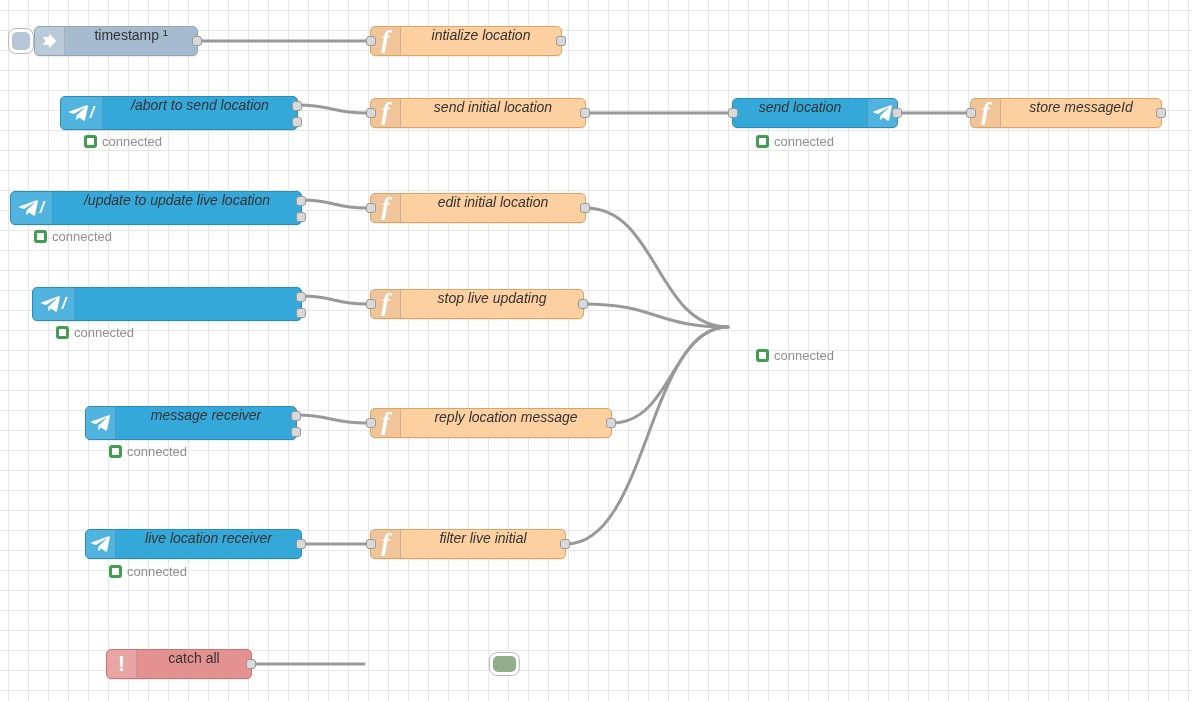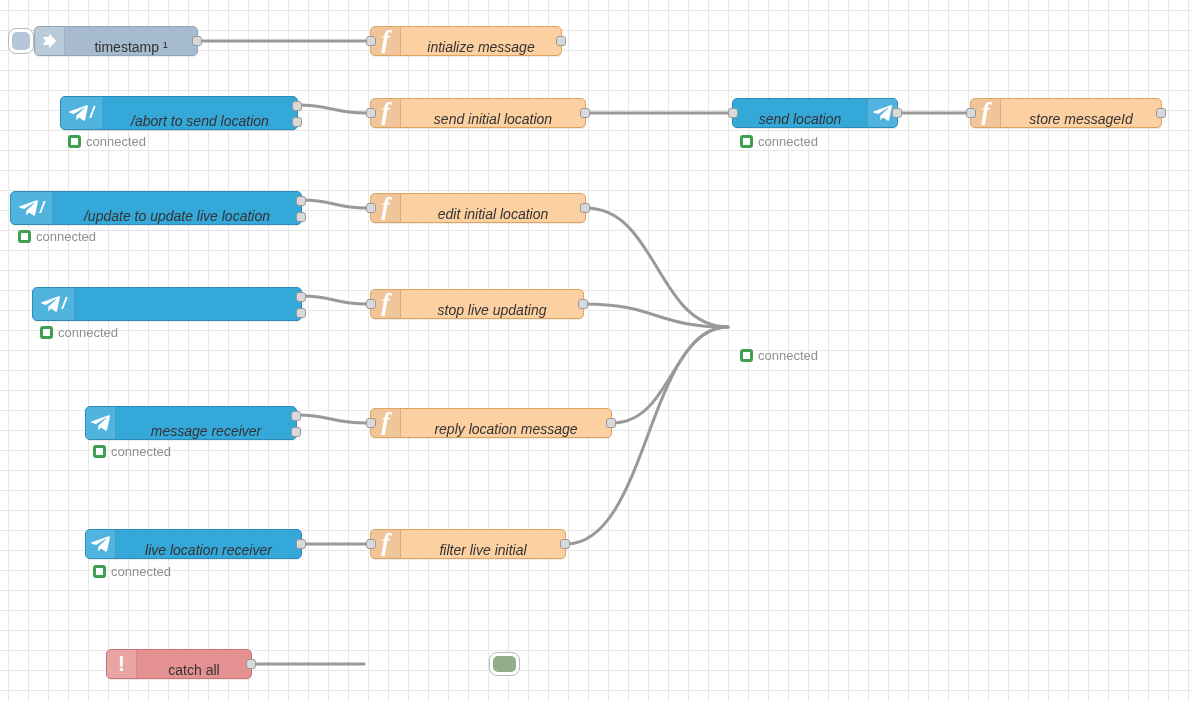--- a/index.html
+++ b/index.html
@@ -10,21 +10,21 @@
     background-image:
       linear-gradient(to right,#e7e7e7 1px,transparent 1px),
       linear-gradient(to bottom,#e7e7e7 1px,transparent 1px);
     background-size:20px 20px;
     background-position:-12px -10px;
   }
   .wires{position:absolute;left:0;top:0;z-index:1;}
   .wires path{stroke:#999;stroke-width:3;fill:none;stroke-linecap:round;}
 
   .node{
-    position:absolute;height:30px;z-index:2;display:flex;align-items:flex-end;
+    position:absolute;height:30px;z-index:2;display:flex;align-items:flex-start;
     border:1px solid;border-radius:5px;box-sizing:border-box;
     box-shadow:0 1px 1px rgba(0,0,0,0.08);
   }
   .two-out{height:34px;}
   .lbl{flex:1;text-align:center;font-size:14px;color:#333;white-space:nowrap;padding:0 8px;}
   .italic{font-style:italic;}
 
   .icon-region{
     height:100%;display:flex;align-items:center;justify-content:center;
     flex:0 0 30px;position:relative;box-sizing:border-box;
@@ -51,21 +51,21 @@
   .port{
     position:absolute;width:10px;height:10px;background:#d9d9d9;
     border:1px solid #999;border-radius:3px;box-sizing:border-box;z-index:3;
   }
   .port.in{left:-5px;top:50%;margin-top:-5px;}
   .port.out{right:-5px;top:50%;margin-top:-5px;}
   .port.out1{right:-5px;top:4px;margin-top:0;}
   .port.out2{right:-5px;top:20px;margin-top:0;}
 
   .status{position:absolute;z-index:2;display:flex;align-items:center;gap:5px;
-    font-size:13px;color:#8f8f8f;white-space:nowrap;}
+    font-size:13px;color:#8f8f8f;white-space:nowrap;padding-left:16px;}
   .ring{width:13px;height:13px;border:3px solid #3f9e4f;border-radius:3px;background:#fff;box-sizing:border-box;}
 
   .side-btn{position:absolute;z-index:2;background:#ffffff;border:1px solid #bbb;border-radius:8px;box-sizing:border-box;}
   .side-btn .inner{position:absolute;left:3px;right:3px;top:3px;bottom:3px;border-radius:5px;}
   .inject-btn .inner{background:#b4c6d8;}
   .debug-btn .inner{background:#93ad8b;}
 </style>
 </head>
 <body>
 
@@ -97,21 +97,21 @@
         </svg>
     </span>
     <span class="lbl">timestamp ¹</span>
     <span class="port out"></span>
   </div>
 
   <div class="node func" style="left:370px;top:26px;width:192px">
     <span class="icon-region icon-left">
         <span class="fglyph">f</span>
       </span>
-    <span class="lbl italic">intialize message</span>
+    <span class="lbl italic">intialize location</span>
     <span class="port in"></span>
     <span class="port out"></span>
   </div>
 
   <div class="node blue two-out" style="left:60px;top:96px;width:238px">
     <span class="icon-region icon-left icon-wide">
       <svg width="19" height="19" viewBox="0 0 24 24">
           <path fill="#fff" d="M23.9 3.3 20.3 20c-.3 1.2-1 1.5-2 .9l-5.5-4-2.7 2.6c-.3.3-.5.5-1.1.5l.4-5.6L19.7 5c.4-.4-.1-.6-.7-.2L6.4 12.7 1 11c-1.2-.4-1.2-1.2.2-1.7L22.3 1.6c1-.4 1.9.2 1.6 1.7z"></path>
         </svg>
       <span class="slash">/</span>

